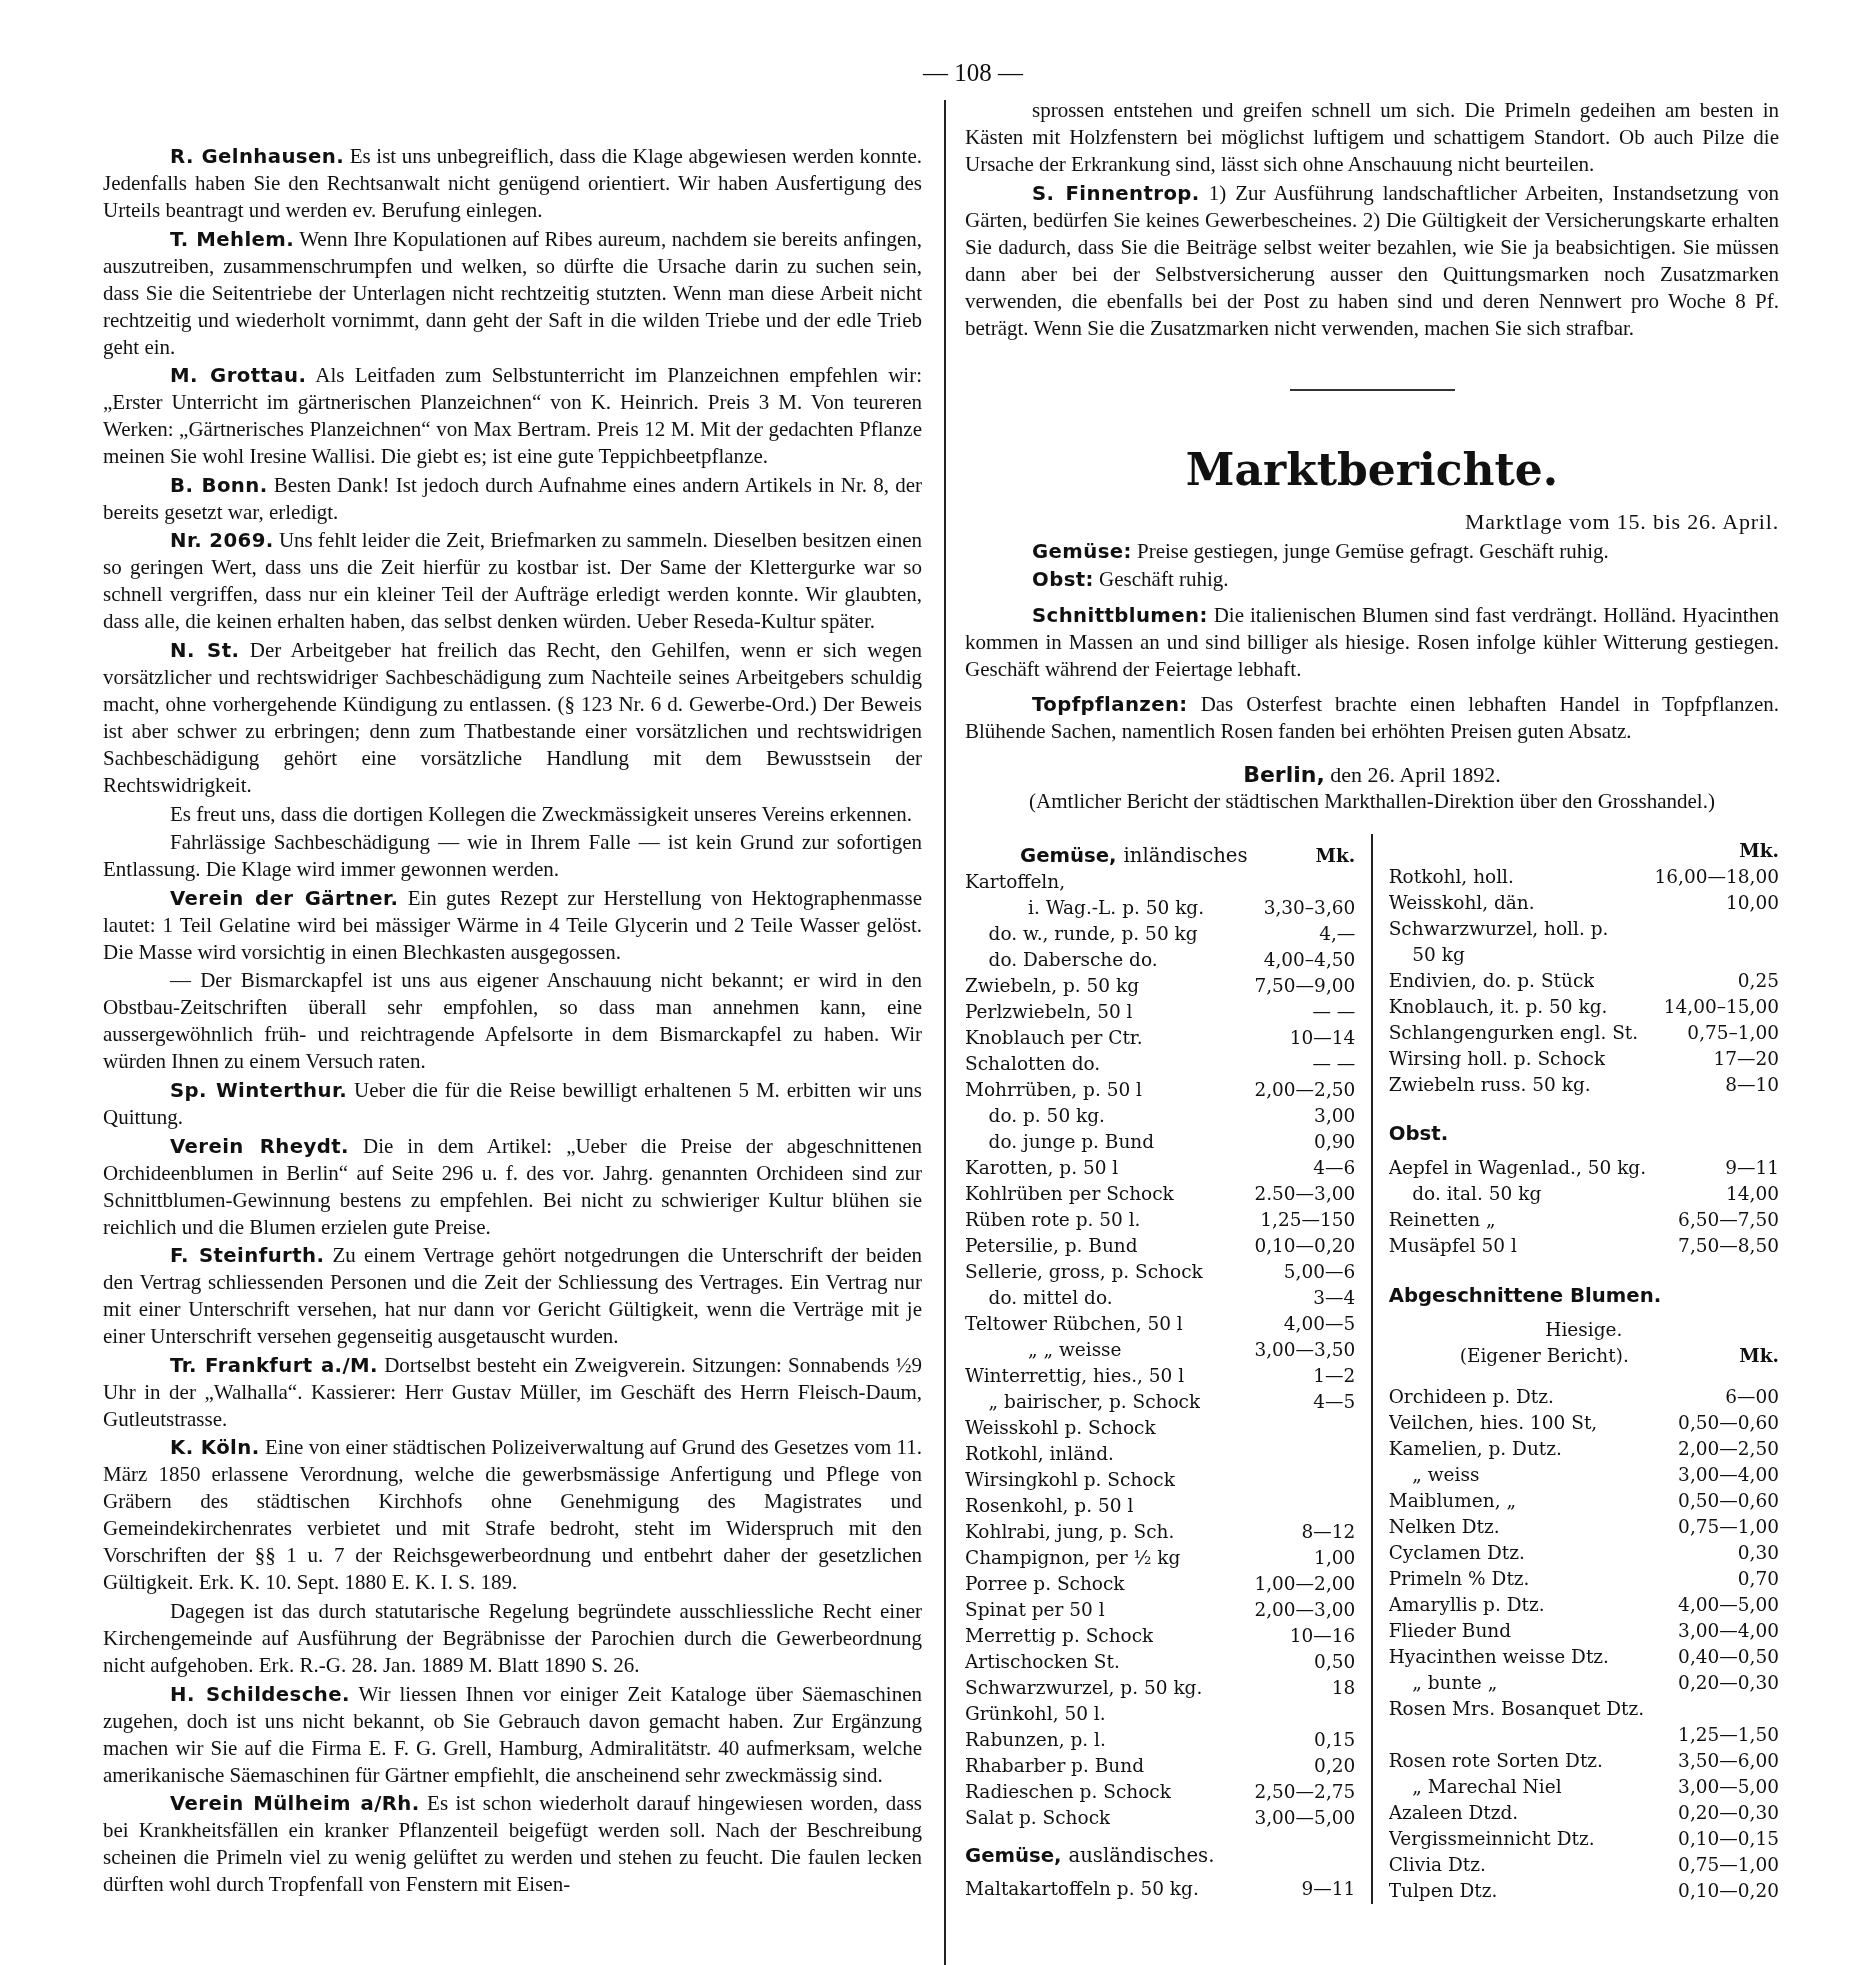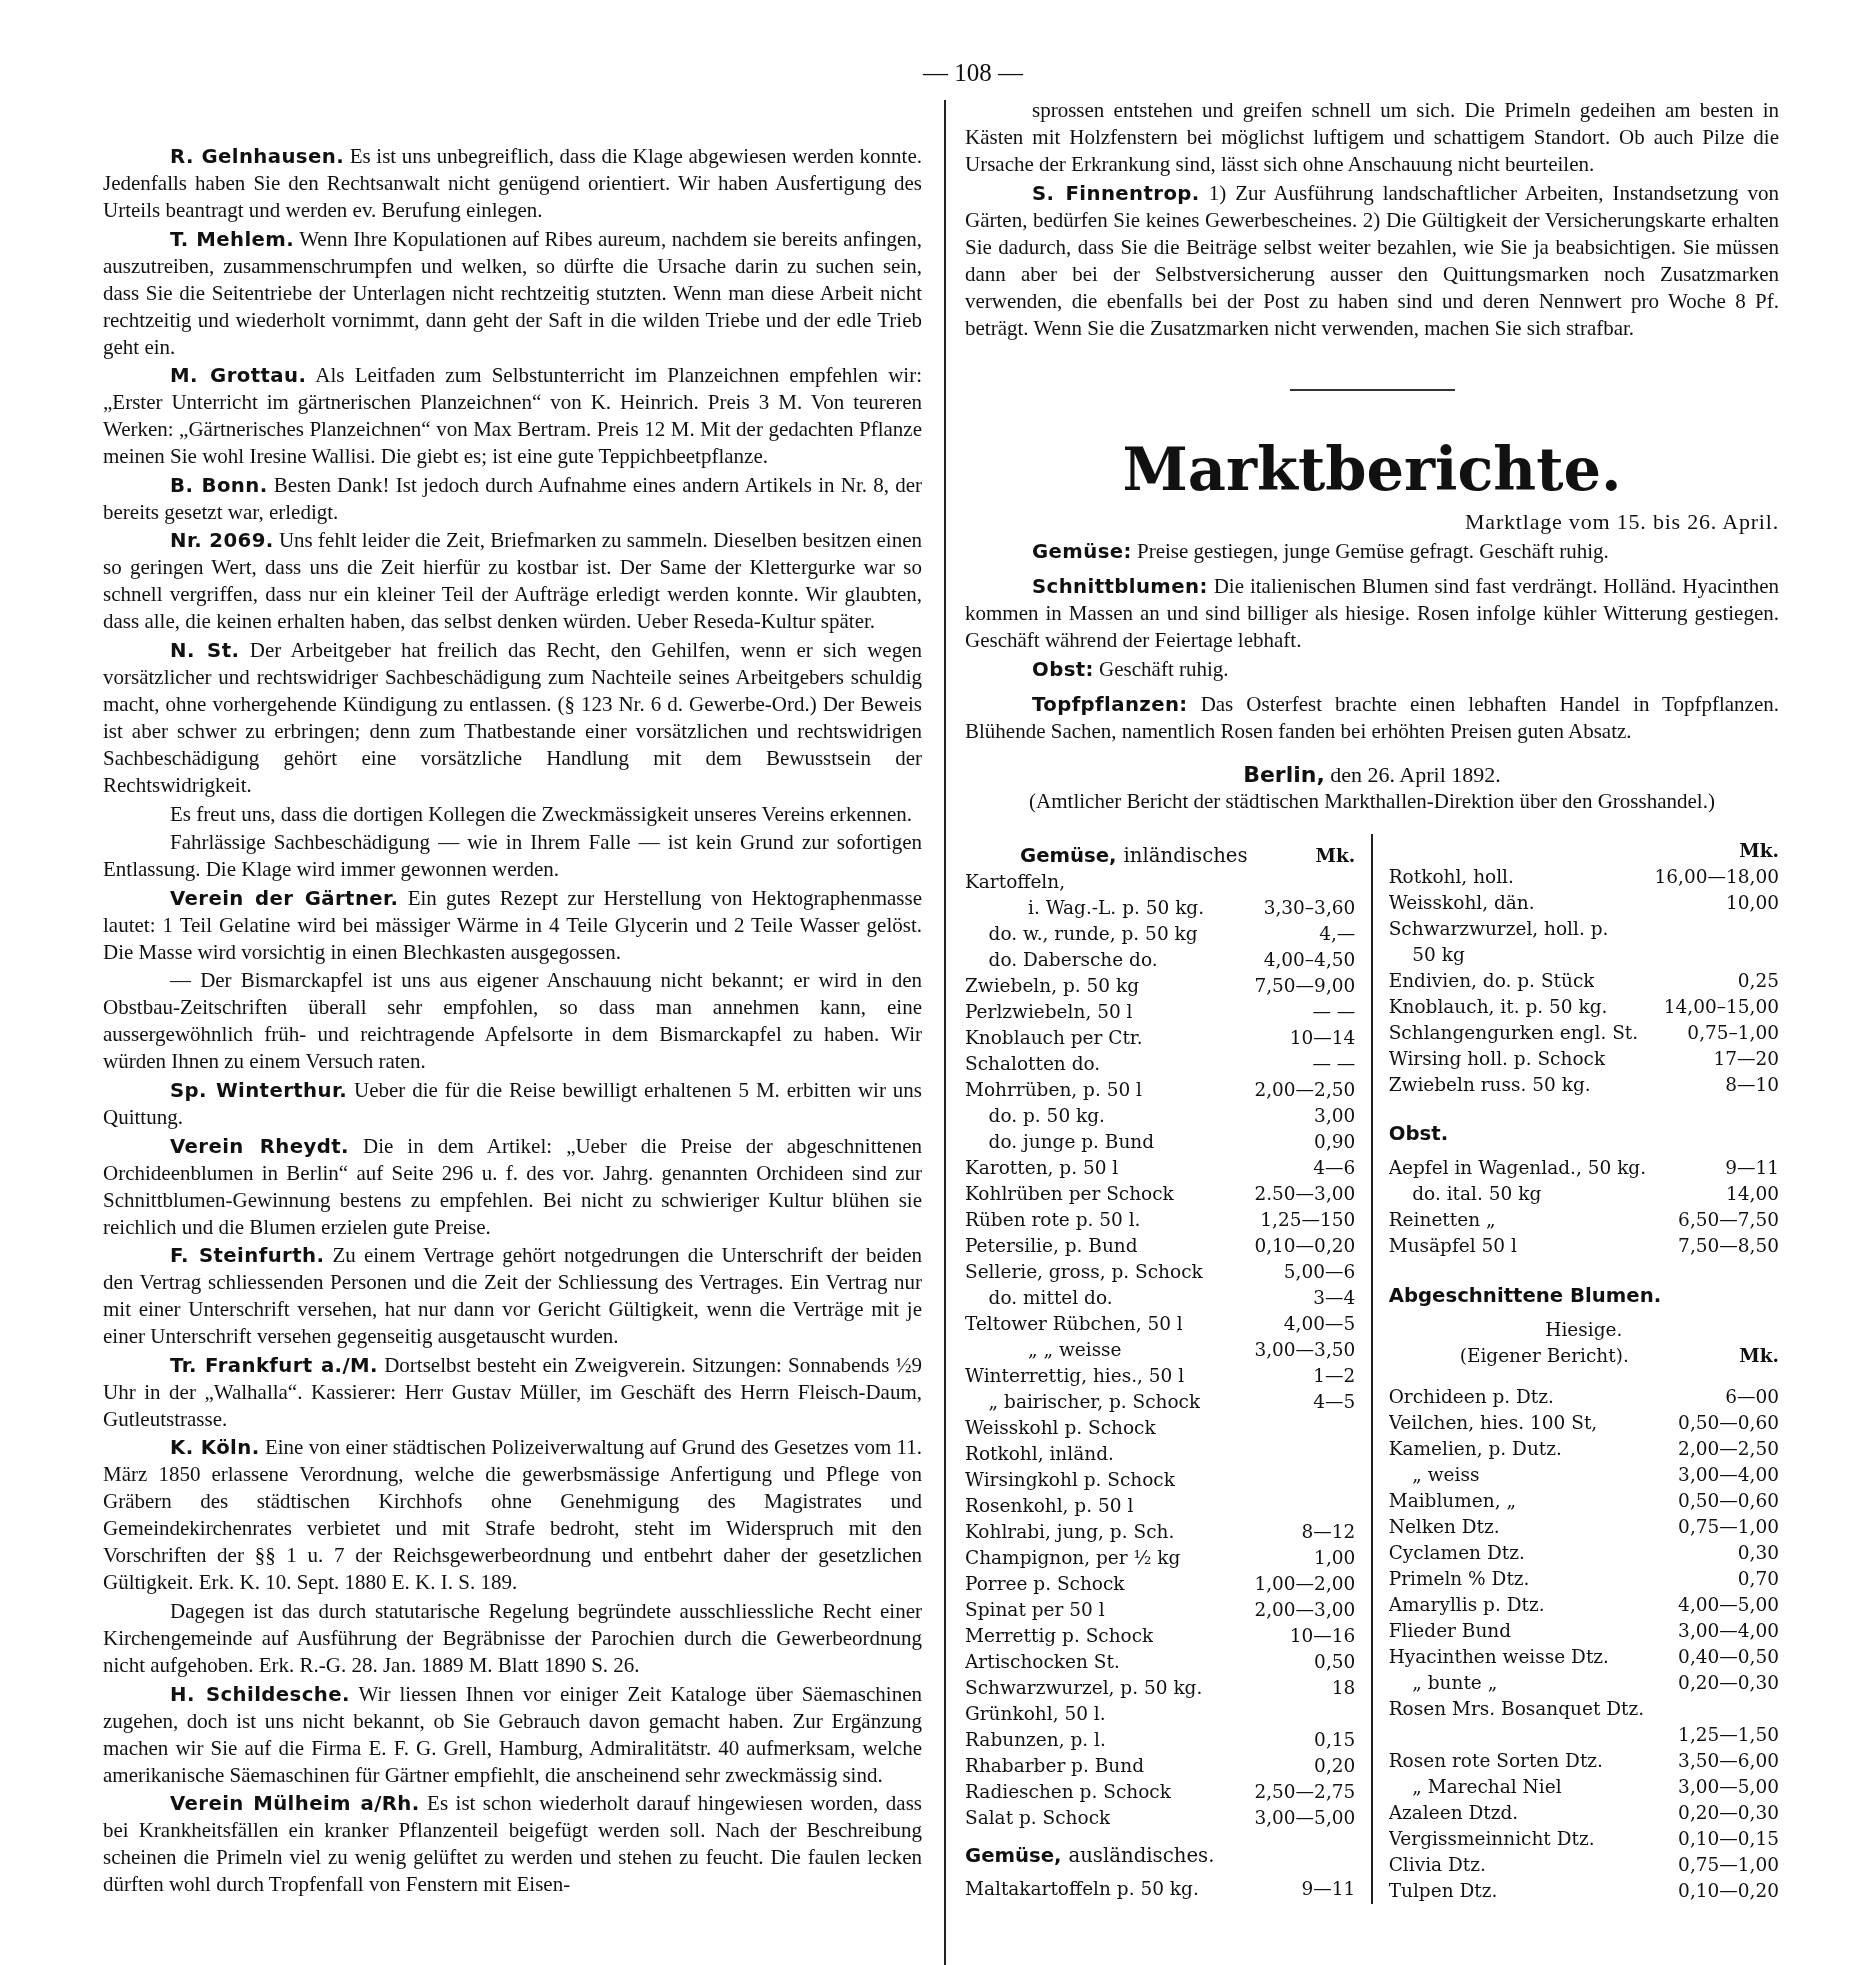--- a/index.html
+++ b/index.html
@@ -6,21 +6,21 @@
   body { width: 1876px; height: 2655px; position: relative; overflow: hidden; color: #111; font-family: "Liberation Serif", "DejaVu Serif", serif; }
   .pagenum { position: absolute; top: 59px; left: 855px; width: 236px; text-align: center; font-size: 25px; }
   .col { position: absolute; font-size: 21px; line-height: 27px; text-align: justify; hyphens: manual; }
   .col-left { left: 103px; top: 143px; width: 819px; font-family: "Liberation Sans Narrow", "Liberation Serif", serif; }
   .col-right { left: 965px; top: 97px; width: 814px; }
   .divider { position: absolute; left: 944px; top: 100px; width: 1.6px; height: 2366px; background: #222; }
   p { margin: 0 0 1.6px 0; text-indent: 0; }
   p.entry { text-indent: 67px; }
   .head { font-family: "DejaVu Sans", sans-serif; font-weight: bold; letter-spacing: 0.4px; font-size: 19.7px; }
   .sep { width: 165px; height: 2px; background: #333; margin: 47px auto 43px auto; }
-  .title { text-align: center; font-family: "DejaVu Serif", serif; font-weight: bold; font-size: 59px; line-height: 71px; margin: 15.7px 0 3.9px 0; }
+  .title { text-align: center; font-family: "DejaVu Serif", serif; font-weight: bold; font-size: 44px; line-height: 71px; margin: 15.7px 0 3.9px 0; }
   .subtitle { text-align: right; font-size: 22px; line-height: 27.5px; letter-spacing: 0.8px; }
   .berlin { text-align: center; margin-top: 15.7px; font-size: 22px; }
   .berlin b { font-family: "DejaVu Sans", sans-serif; }
   .amtlich { text-align: center; font-size: 21px; line-height: 26px; padding: 0 15.7px; }
   .tables { position: relative; margin-top: 19.7px; display: flex; font-family: "DejaVu Serif", serif; font-size: 18.5px; line-height: 26px; }
   .tcol { width: 397px; }
   .tcol.left { padding-right: 15.7px; border-right: 2px solid #222; }
   .tcol.right { padding-left: 15.7px; }
   .row { display: flex; justify-content: space-between; white-space: nowrap; }
   .row .name { overflow: hidden; }
@@ -63,22 +63,22 @@
 <div class="col col-right">
   <div id="right-top">
       <p class="entry"><span>sprossen entstehen und greifen schnell um sich. Die Primeln gedeihen am besten in Kästen mit Holzfenstern bei möglichst luftigem und schattigem Standort. Ob auch Pilze die Ursache der Erkrankung sind, lässt sich ohne Anschauung nicht beurteilen.</span></p>
       <p class="entry"><span class="head">S. Finnentrop.</span> <span>1) Zur Ausführung landschaftlicher Arbeiten, Instandsetzung von Gärten, bedürfen Sie keines Gewerbescheines. 2) Die Gültigkeit der Versicherungskarte erhalten Sie dadurch, dass Sie die Beiträge selbst weiter bezahlen, wie Sie ja beabsichtigen. Sie müssen dann aber bei der Selbstversicherung ausser den Quittungsmarken noch Zusatzmarken verwenden, die ebenfalls bei der Post zu haben sind und deren Nennwert pro Woche 8 Pf. beträgt. Wenn Sie die Zusatzmarken nicht verwenden, machen Sie sich strafbar.</span></p>
     </div>
   <div class="sep"></div>
   <div class="title">Marktberichte.</div>
   <div class="subtitle">Marktlage vom 15. bis 26. April.</div>
   <div id="reports">
       <p class="entry" style="margin-top: 1.6px;"><span class="head">Gemüse:</span> <span>Preise gestiegen, junge Gemüse gefragt. Geschäft ruhig.</span></p>
+      <p class="entry" style="margin-top: 1.6px;"><span class="head">Obst:</span> <span>Geschäft ruhig.</span></p>
       <p class="entry" style="margin-top: 8.6px;"><span class="head">Schnittblumen:</span> <span>Die italienischen Blumen sind fast verdrängt. Holländ. Hyacinthen kommen in Massen an und sind billiger als hiesige. Rosen infolge kühler Witterung gestiegen. Geschäft während der Feiertage lebhaft.</span></p>
-      <p class="entry" style="margin-top: 1.6px;"><span class="head">Obst:</span> <span>Geschäft ruhig.</span></p>
       <p class="entry" style="margin-top: 8.6px;"><span class="head">Topfpflanzen:</span> <span>Das Osterfest brachte einen lebhaften Handel in Topfpflanzen. Blühende Sachen, namentlich Rosen fanden bei erhöhten Preisen guten Absatz.</span></p>
     </div>
   <div class="berlin">
     <b>Berlin,</b>
     <span>den 26. April 1892.</span>
   </div>
   <div class="amtlich">(Amtlicher Bericht der städtischen Markthallen-Direktion über den Grosshandel.)</div>
 
   <div class="tables">
     <div class="tcol left">

